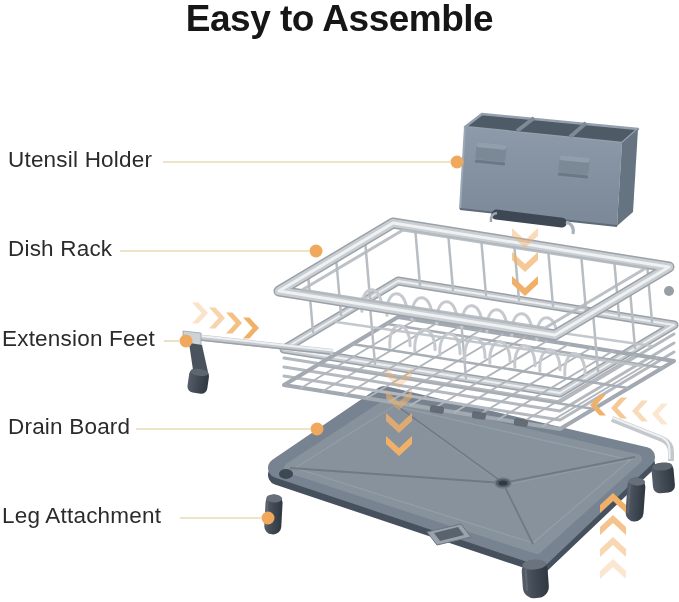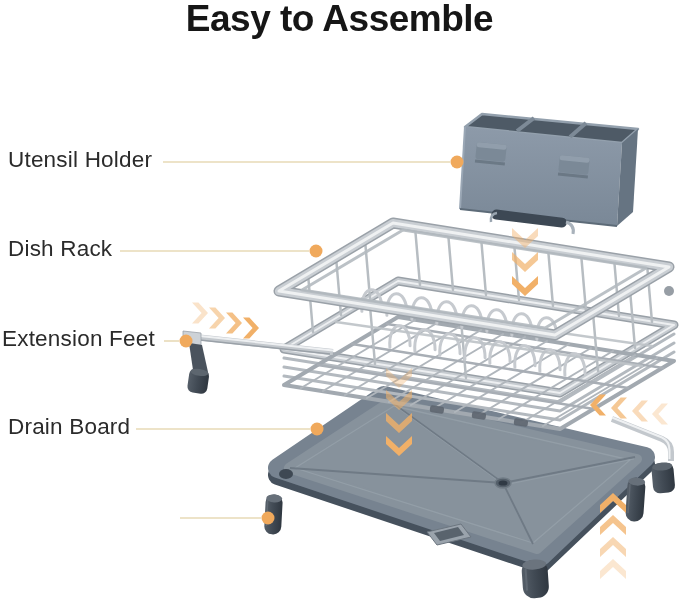--- a/index.html
+++ b/index.html
@@ -234,14 +234,15 @@
       <circle cx="268" cy="518" r="6.5"></circle>
     </g>
   </svg>
 
   <div class="title">Easy to Assemble</div>
 
   <div class="part-label lbl-rack">Dish Rack</div>
   <div class="part-label lbl-utensil">Utensil Holder</div>
   <div class="part-label lbl-drain">Drain Board</div>
   <div class="part-label lbl-ext">Extension Feet</div>
+  <div class="part-label lbl-leg">Leg Attachment</div>
 
 </div>
 
 </body></html>

